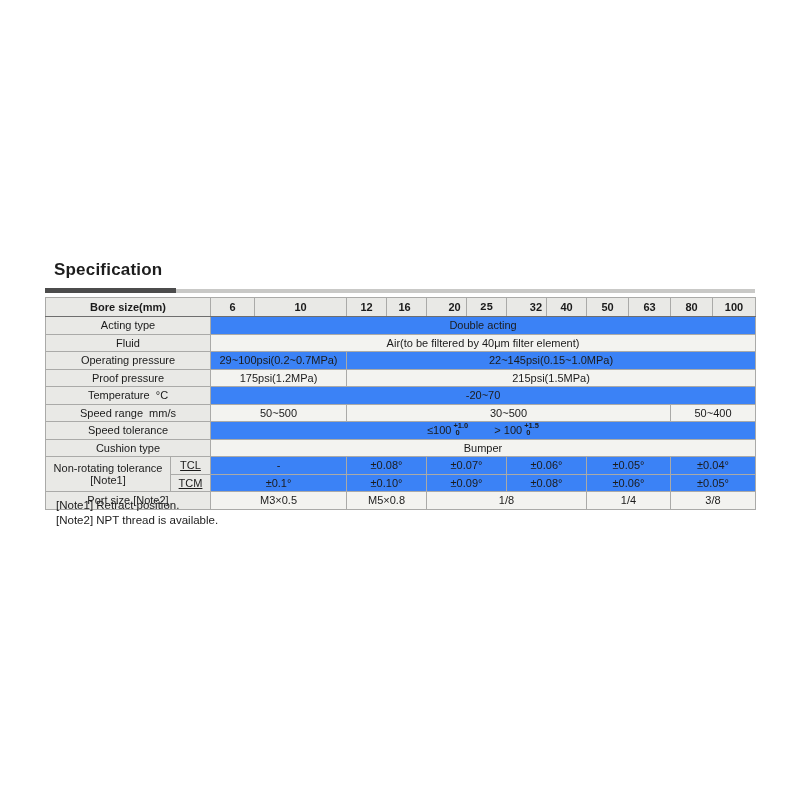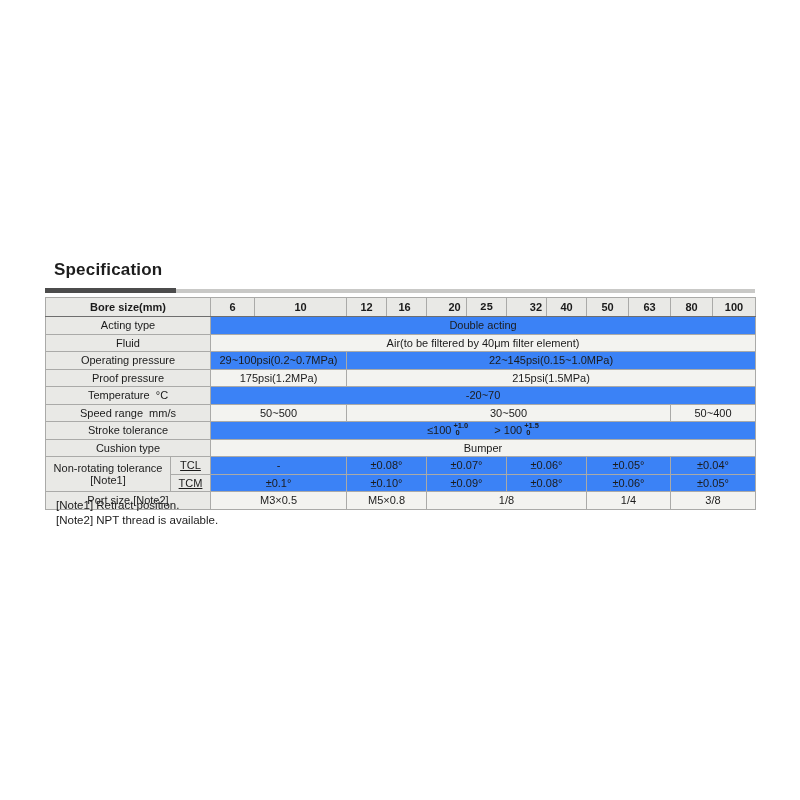--- a/index.html
+++ b/index.html
@@ -115,21 +115,21 @@
   </tr>
 
   <tr class="shade">
     <td class="lbl" colspan="2">Speed range  mm/s</td>
     <td class="data" colspan="2">50~500</td>
     <td class="data" colspan="8">30~500</td>
     <td class="data" colspan="2">50~400</td>
   </tr>
 
   <tr>
-    <td class="lbl" colspan="2">Stroke tolerance</td>
+    <td class="lbl" colspan="2">Speed tolerance</td>
     <td class="data" colspan="12">
       <span class="tolwrap">
         <span class="tolgrp">
           <span>≤100</span>
           <span class="tolstack">
             <span>+1.0</span>
             <span style="padding-left:2px;">0</span>
           </span>
         </span>
         <span class="tolgrp">

